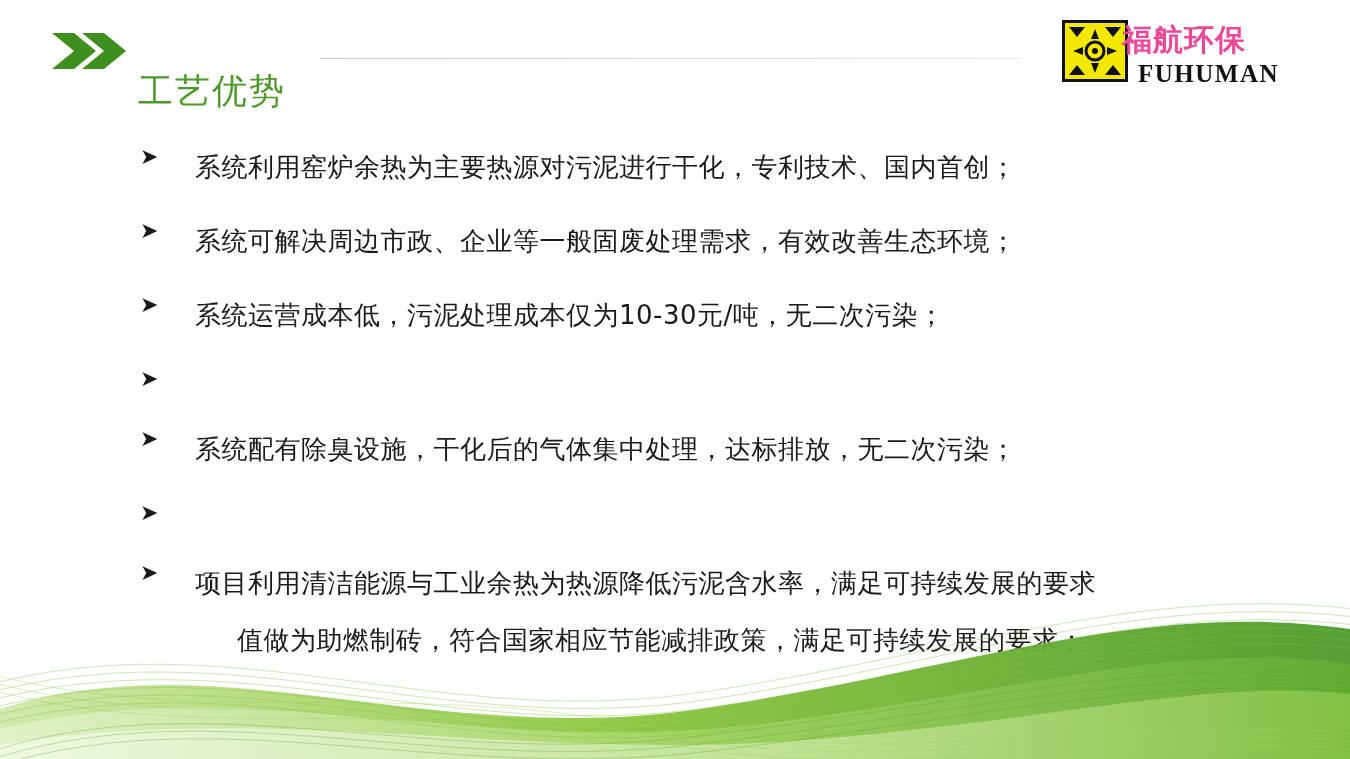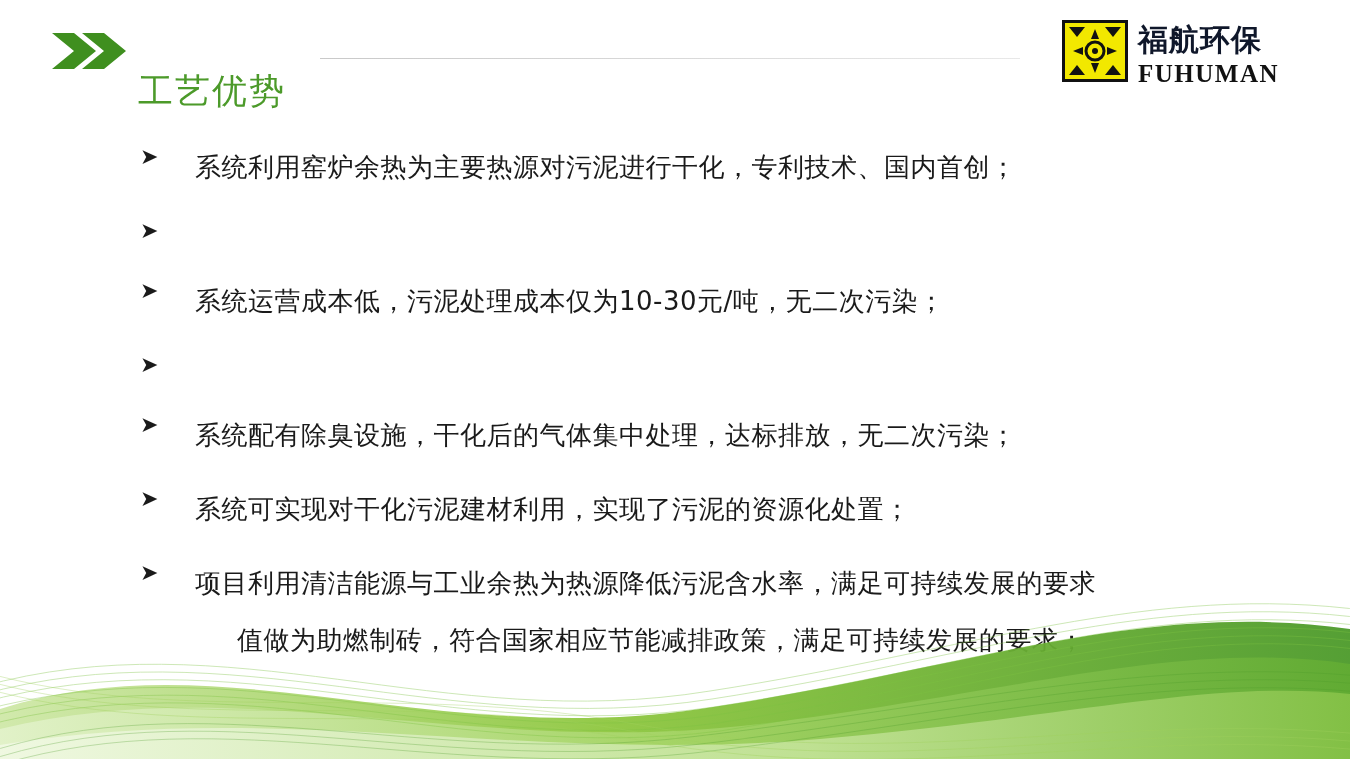--- a/index.html
+++ b/index.html
@@ -64,25 +64,25 @@
     left: 0;
     top: 0;
     width: 66px;
     height: 62px;
     background: #f2e800;
     border: 3px solid #111;
     box-sizing: border-box;
   }
   .logo-cn {
     position: absolute;
-    left: 76px;
+    left: 60px;
     top: 0px;
     font-size: 30px;
     font-weight: bold;
-    color: #0f172a;
+    color: #ec4899;
     letter-spacing: 1px;
     font-family: "DejaVu Sans", "Liberation Sans", sans-serif;
     white-space: nowrap;
   }
   .logo-en {
     position: absolute;
     left: 76px;
     top: 40px;
     font-size: 25px;
     font-weight: bold;
@@ -183,39 +183,39 @@
 
   <div class="bullets">
 
     <div class="bullet">
       <span class="marker">➤</span>
       <span class="text">系统利用窑炉余热为主要热源对污泥进行干化，专利技术、国内首创；</span>
     </div>
 
     <div class="bullet">
       <span class="marker">➤</span>
+      <span class="text">系统可解决周边市政、企业等一般固废处理需求，有效改善生态环境；</span>
     </div>
 
     <div class="bullet">
       <span class="marker">➤</span>
       <span class="text">系统运营成本低，污泥处理成本仅为10-30元/吨，无二次污染；</span>
     </div>
 
     <div class="bullet">
       <span class="marker">➤</span>
     </div>
 
     <div class="bullet">
       <span class="marker">➤</span>
       <span class="text">系统配有除臭设施，干化后的气体集中处理，达标排放，无二次污染；</span>
     </div>
 
     <div class="bullet">
       <span class="marker">➤</span>
-      <span class="text">系统可实现对干化污泥建材利用，实现了污泥的资源化处置；</span>
     </div>
 
     <div class="bullet">
       <span class="marker">➤</span>
       <span class="text">项目利用清洁能源与工业余热为热源降低污泥含水率，满足可持续发展的要求</span>
       <span class="text-cont">值做为助燃制砖，符合国家相应节能减排政策，满足可持续发展的要求；</span>
     </div>
 
   </div>
 

